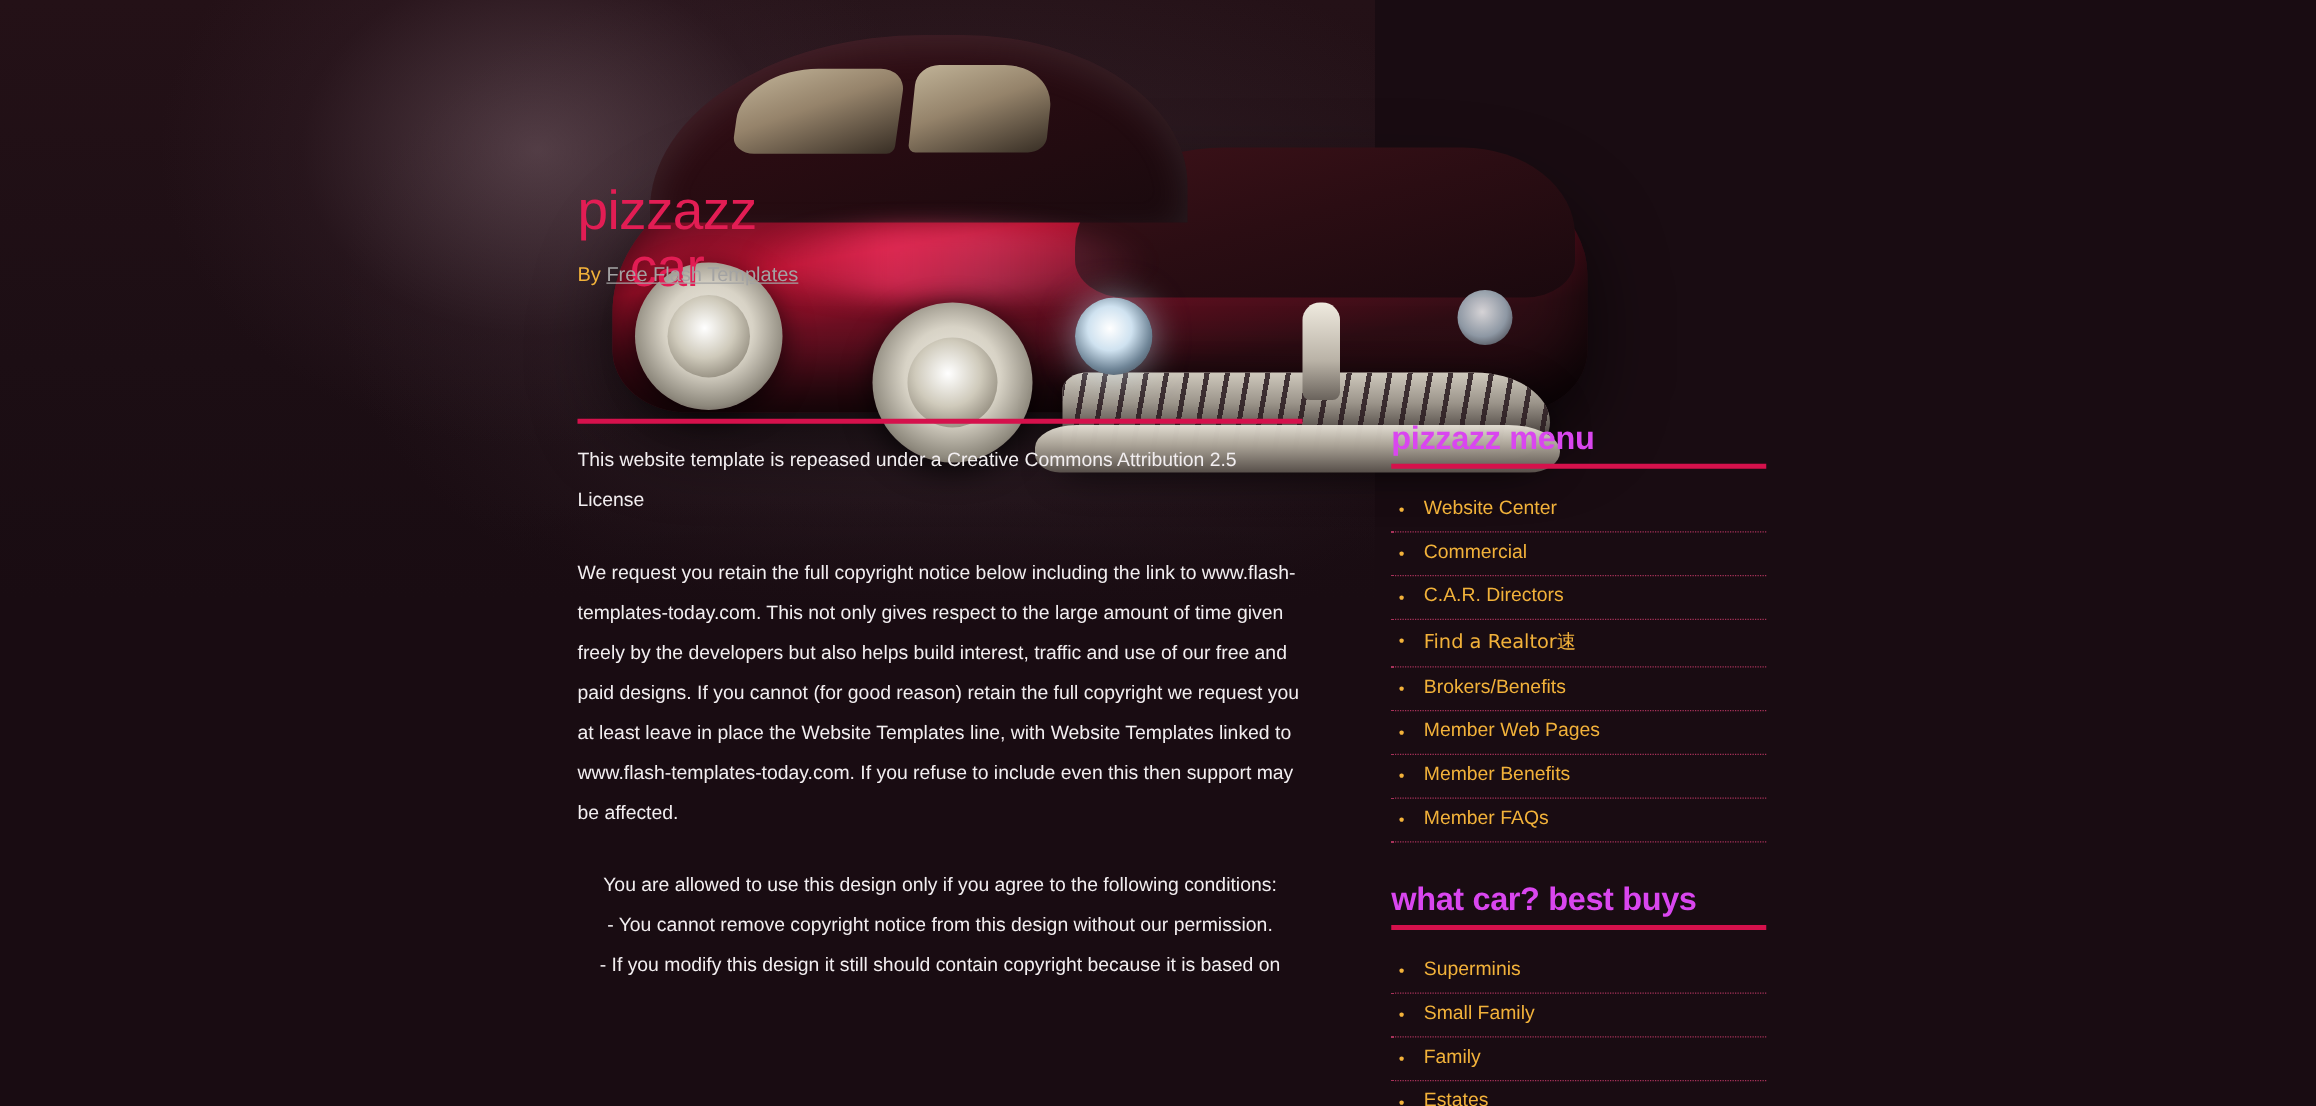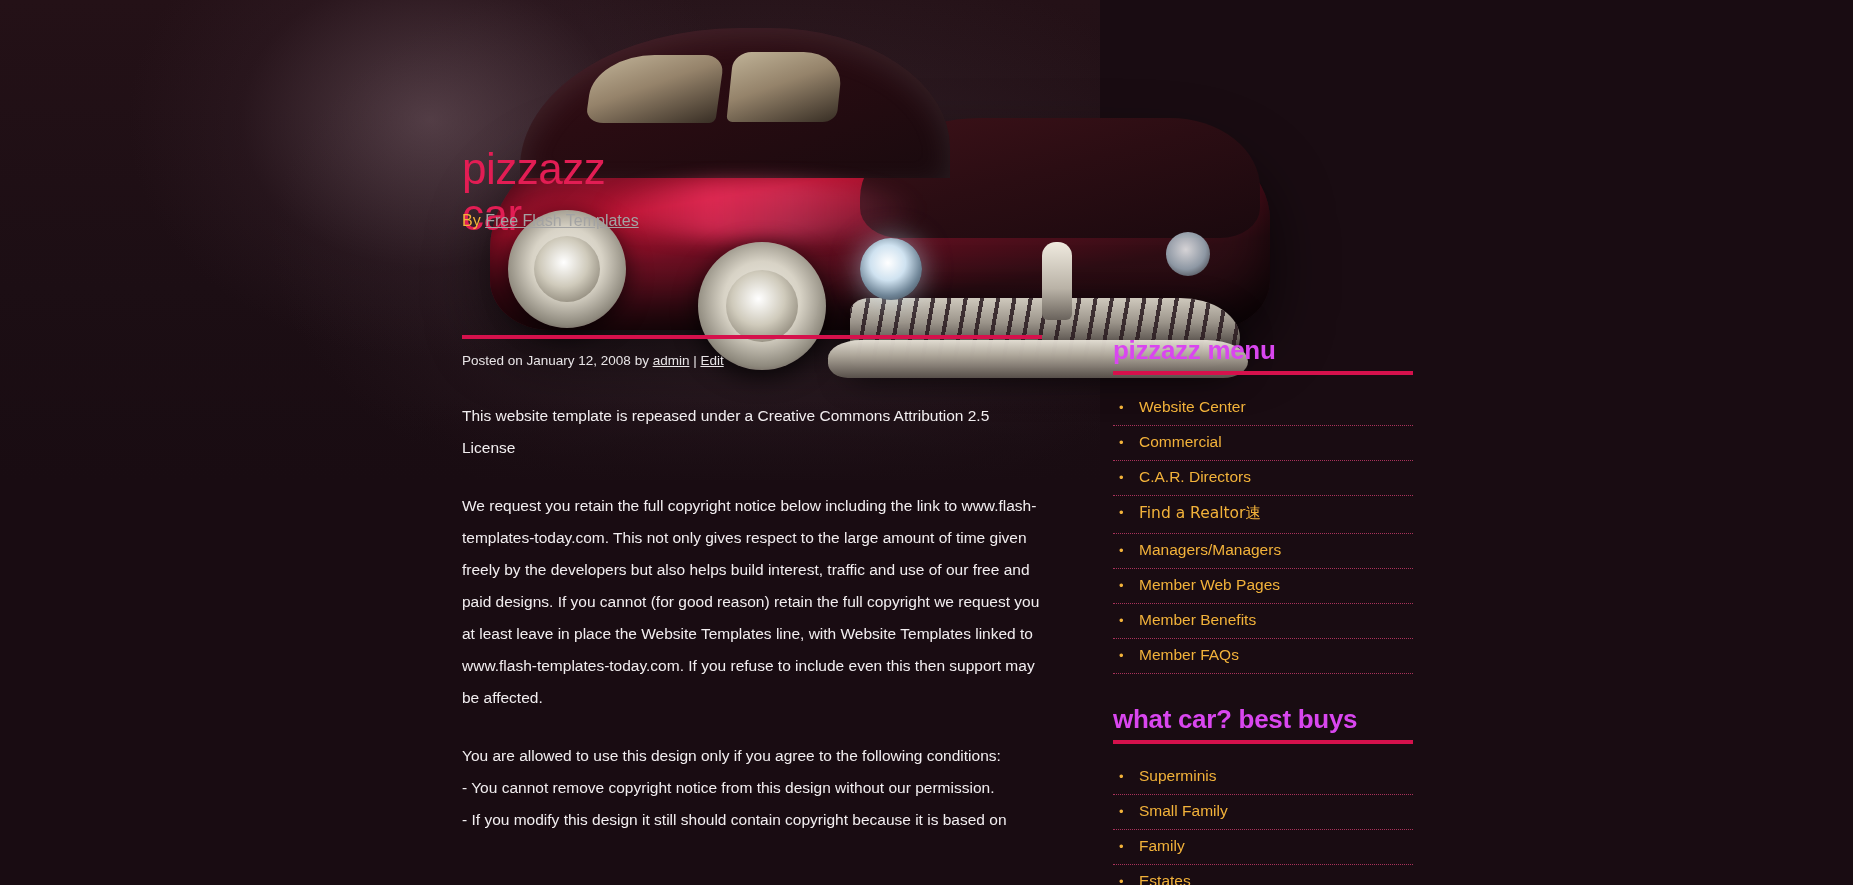--- a/index.html
+++ b/index.html
@@ -176,20 +176,21 @@
   .site-title {
     position: absolute;
     left: 462px;
     top: 118px;
     font-size: 44px;
     line-height: 44px;
     font-weight: normal;
     color: #e21d54;
     letter-spacing: -0.5px;
     z-index: 5;
+    text-align: center;
   }
   .site-title .line2 { display: block; margin-top: 2px; }
   .byline {
     position: absolute;
     left: 462px;
     top: 212px;
     font-size: 16px;
     color: #f2b23a;
     z-index: 5;
   }
@@ -231,20 +232,21 @@
     line-height: 32px;
     color: #f2eef0;
     margin: 0 0 26px 0;
     max-width: 585px;
   }
   .post-body .cond-line {
     font-size: 15.5px;
     line-height: 32px;
     color: #f2eef0;
     margin: 0;
+    text-align: center;
   }
 
   
   .sidebar {
     position: absolute;
     left: 1113px;
     top: 335px;
     width: 300px;
     z-index: 7;
   }
@@ -317,43 +319,40 @@
     <span>pizzazz</span>
     <span class="line2">car</span>
   </h1>
 
   <div class="byline">
     <span>By </span><a href="#">Free Flash Templates</a>
   </div>
 
   <div class="content">
     <div class="title-rule"></div>
-    <div class="post-meta">
-      <span>Posted on January 12, 2008 by </span><a href="#">admin</a><span> | </span><a href="#">Edit</a>
-    </div>
     <div class="post-body">
       <p>This website template is repeased under a Creative Commons Attribution 2.5 License</p>
       <p>We request you retain the full copyright notice below including the link to www.flash-templates-today.com. This not only gives respect to the large amount of time given freely by the developers but also helps build interest, traffic and use of our free and paid designs. If you cannot (for good reason) retain the full copyright we request you at least leave in place the Website Templates line, with Website Templates linked to www.flash-templates-today.com. If you refuse to include even this then support may be affected.</p>
       <p class="cond-line">You are allowed to use this design only if you agree to the following conditions:</p>
       <p class="cond-line">- You cannot remove copyright notice from this design without our permission.</p>
       <p class="cond-line">- If you modify this design it still should contain copyright because it is based on</p>
     </div>
   </div>
 
   <div class="sidebar">
 
     <div class="widget">
       <h3 class="widget-title">pizzazz menu</h3>
       <div class="widget-rule"></div>
       <ul>
         <li><span class="bullet">•</span><a href="#">Website Center</a></li>
         <li><span class="bullet">•</span><a href="#">Commercial</a></li>
         <li><span class="bullet">•</span><a href="#">C.A.R. Directors</a></li>
         <li><span class="bullet">•</span><a href="#" class="cjk">Find a Realtor速</a></li>
-        <li><span class="bullet">•</span><a href="#">Managers/Managers</a></li>
+        <li><span class="bullet">•</span><a href="#">Brokers/Benefits</a></li>
         <li><span class="bullet">•</span><a href="#">Member Web Pages</a></li>
         <li><span class="bullet">•</span><a href="#">Member Benefits</a></li>
         <li><span class="bullet">•</span><a href="#">Member FAQs</a></li>
       </ul>
     </div>
 
     <div class="widget">
       <h3 class="widget-title">what car? best buys</h3>
       <div class="widget-rule"></div>
       <ul>

